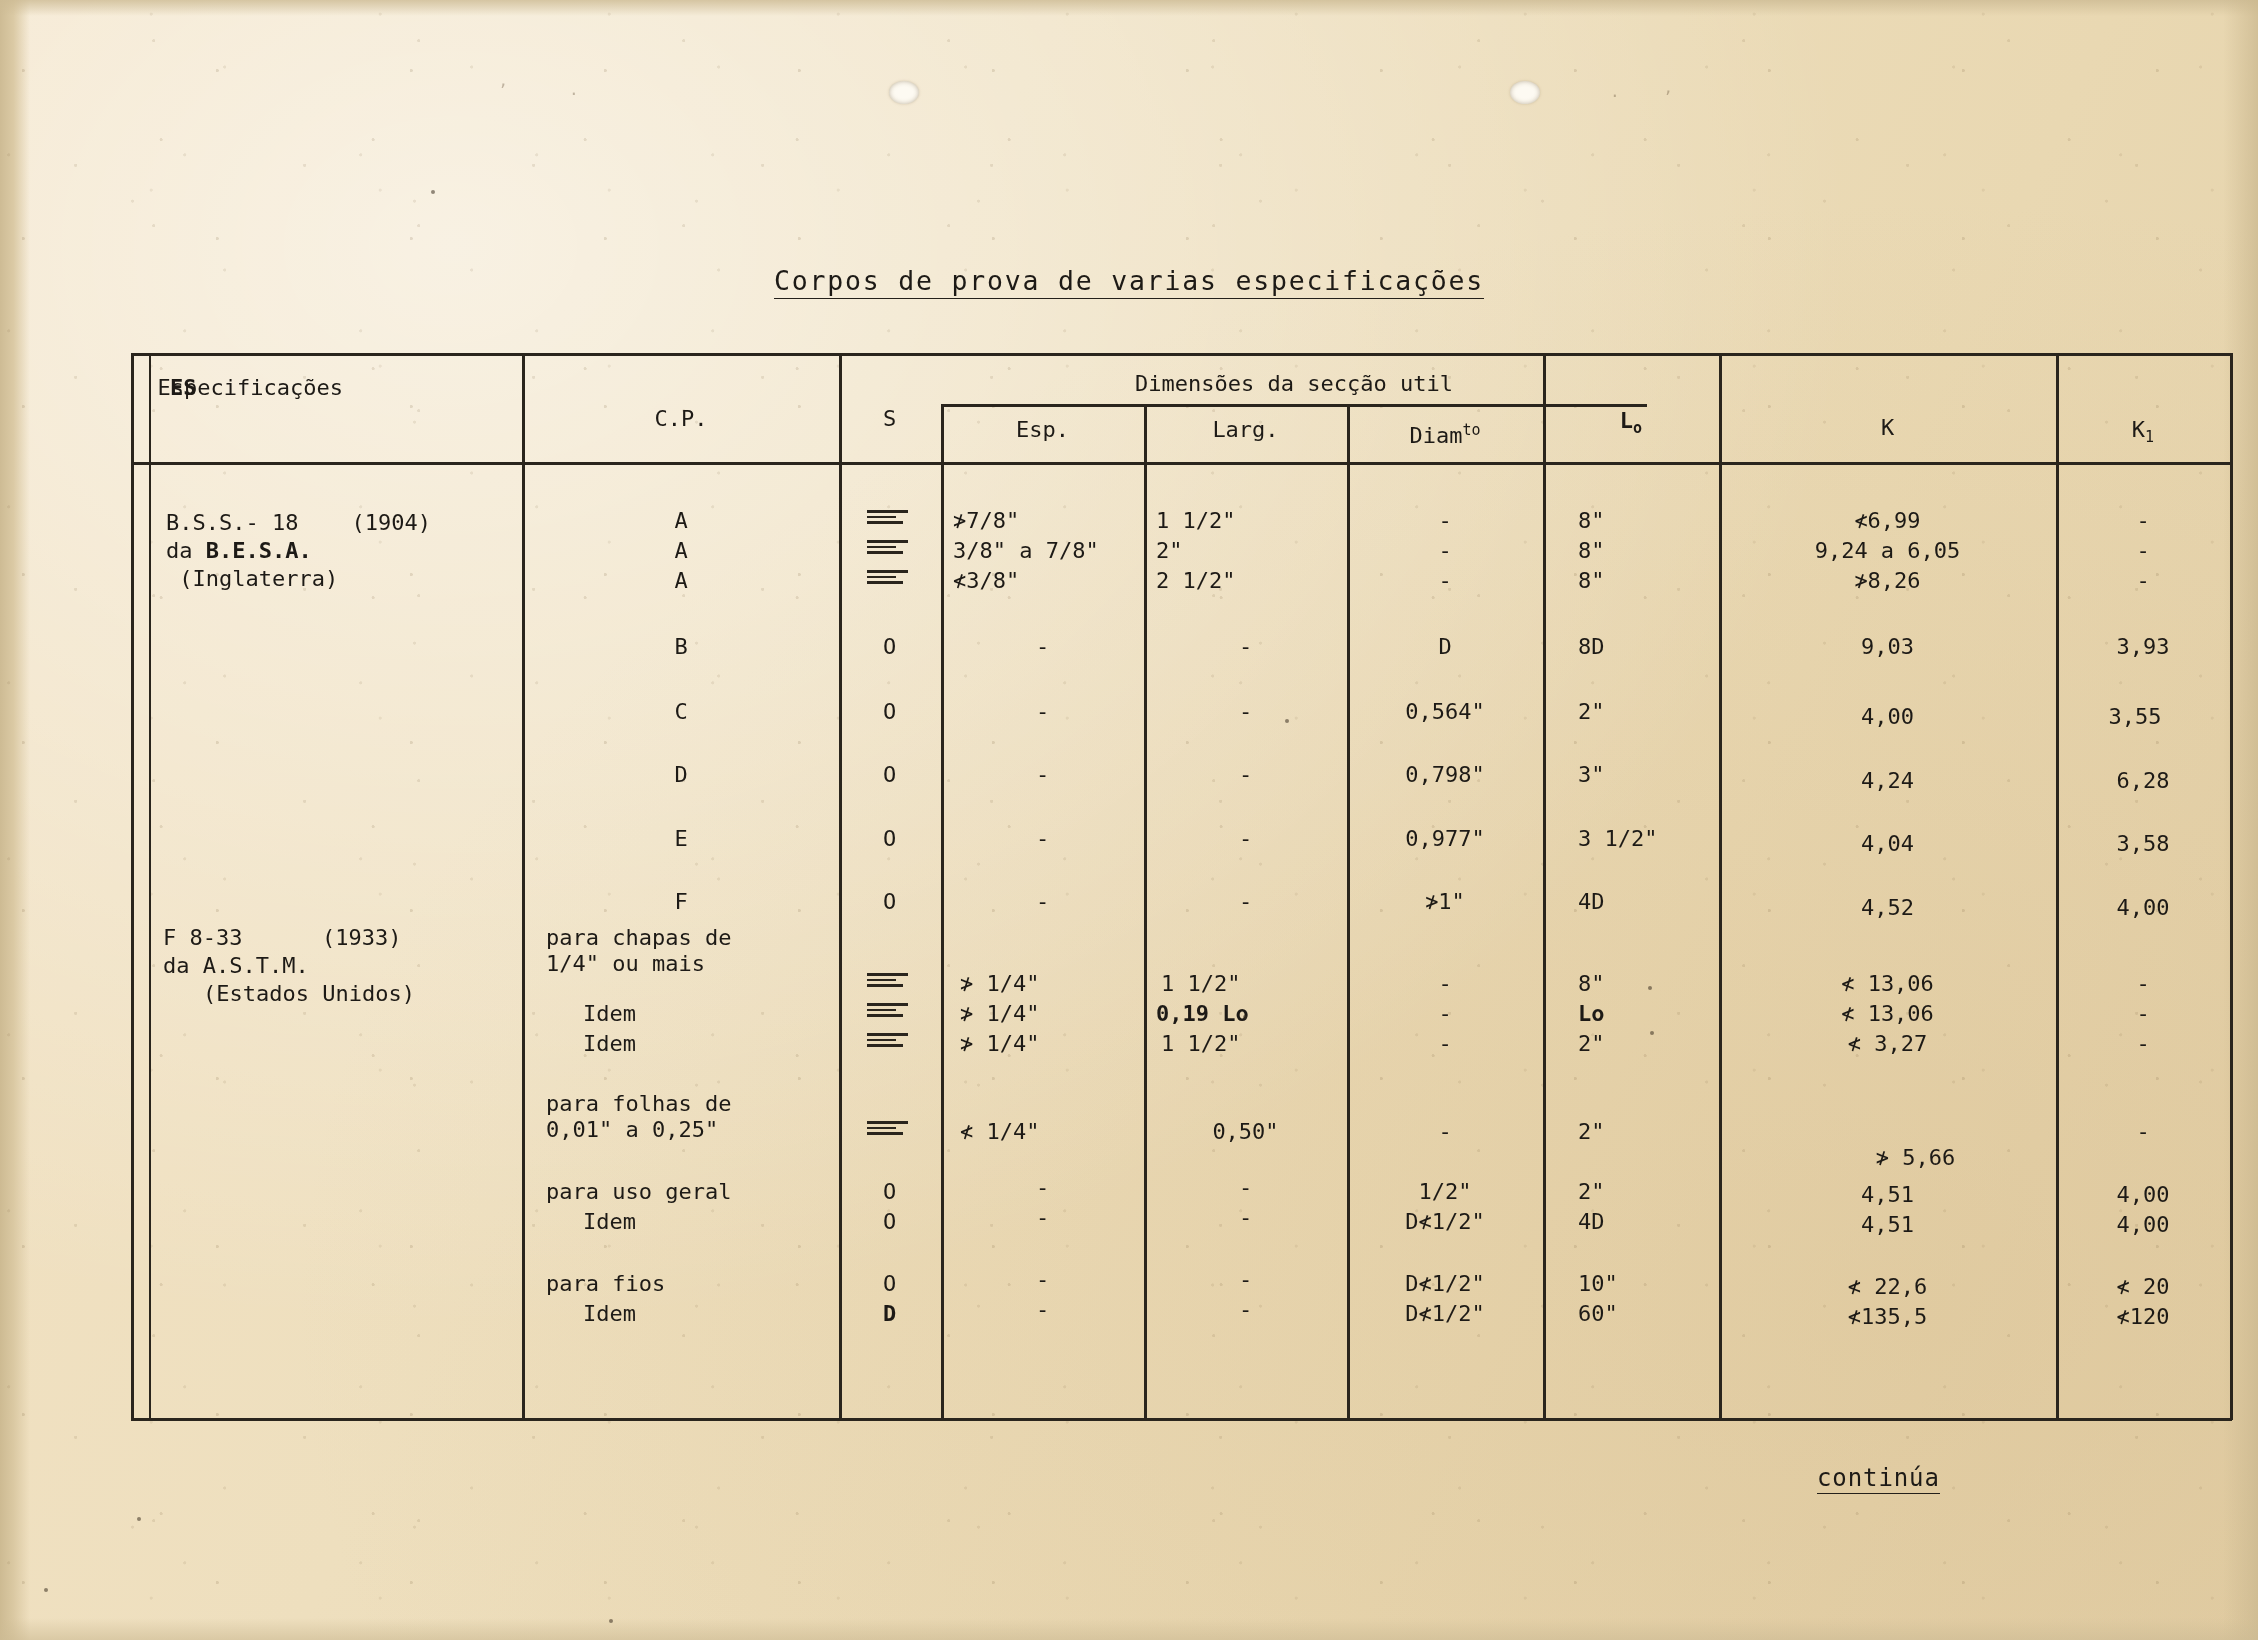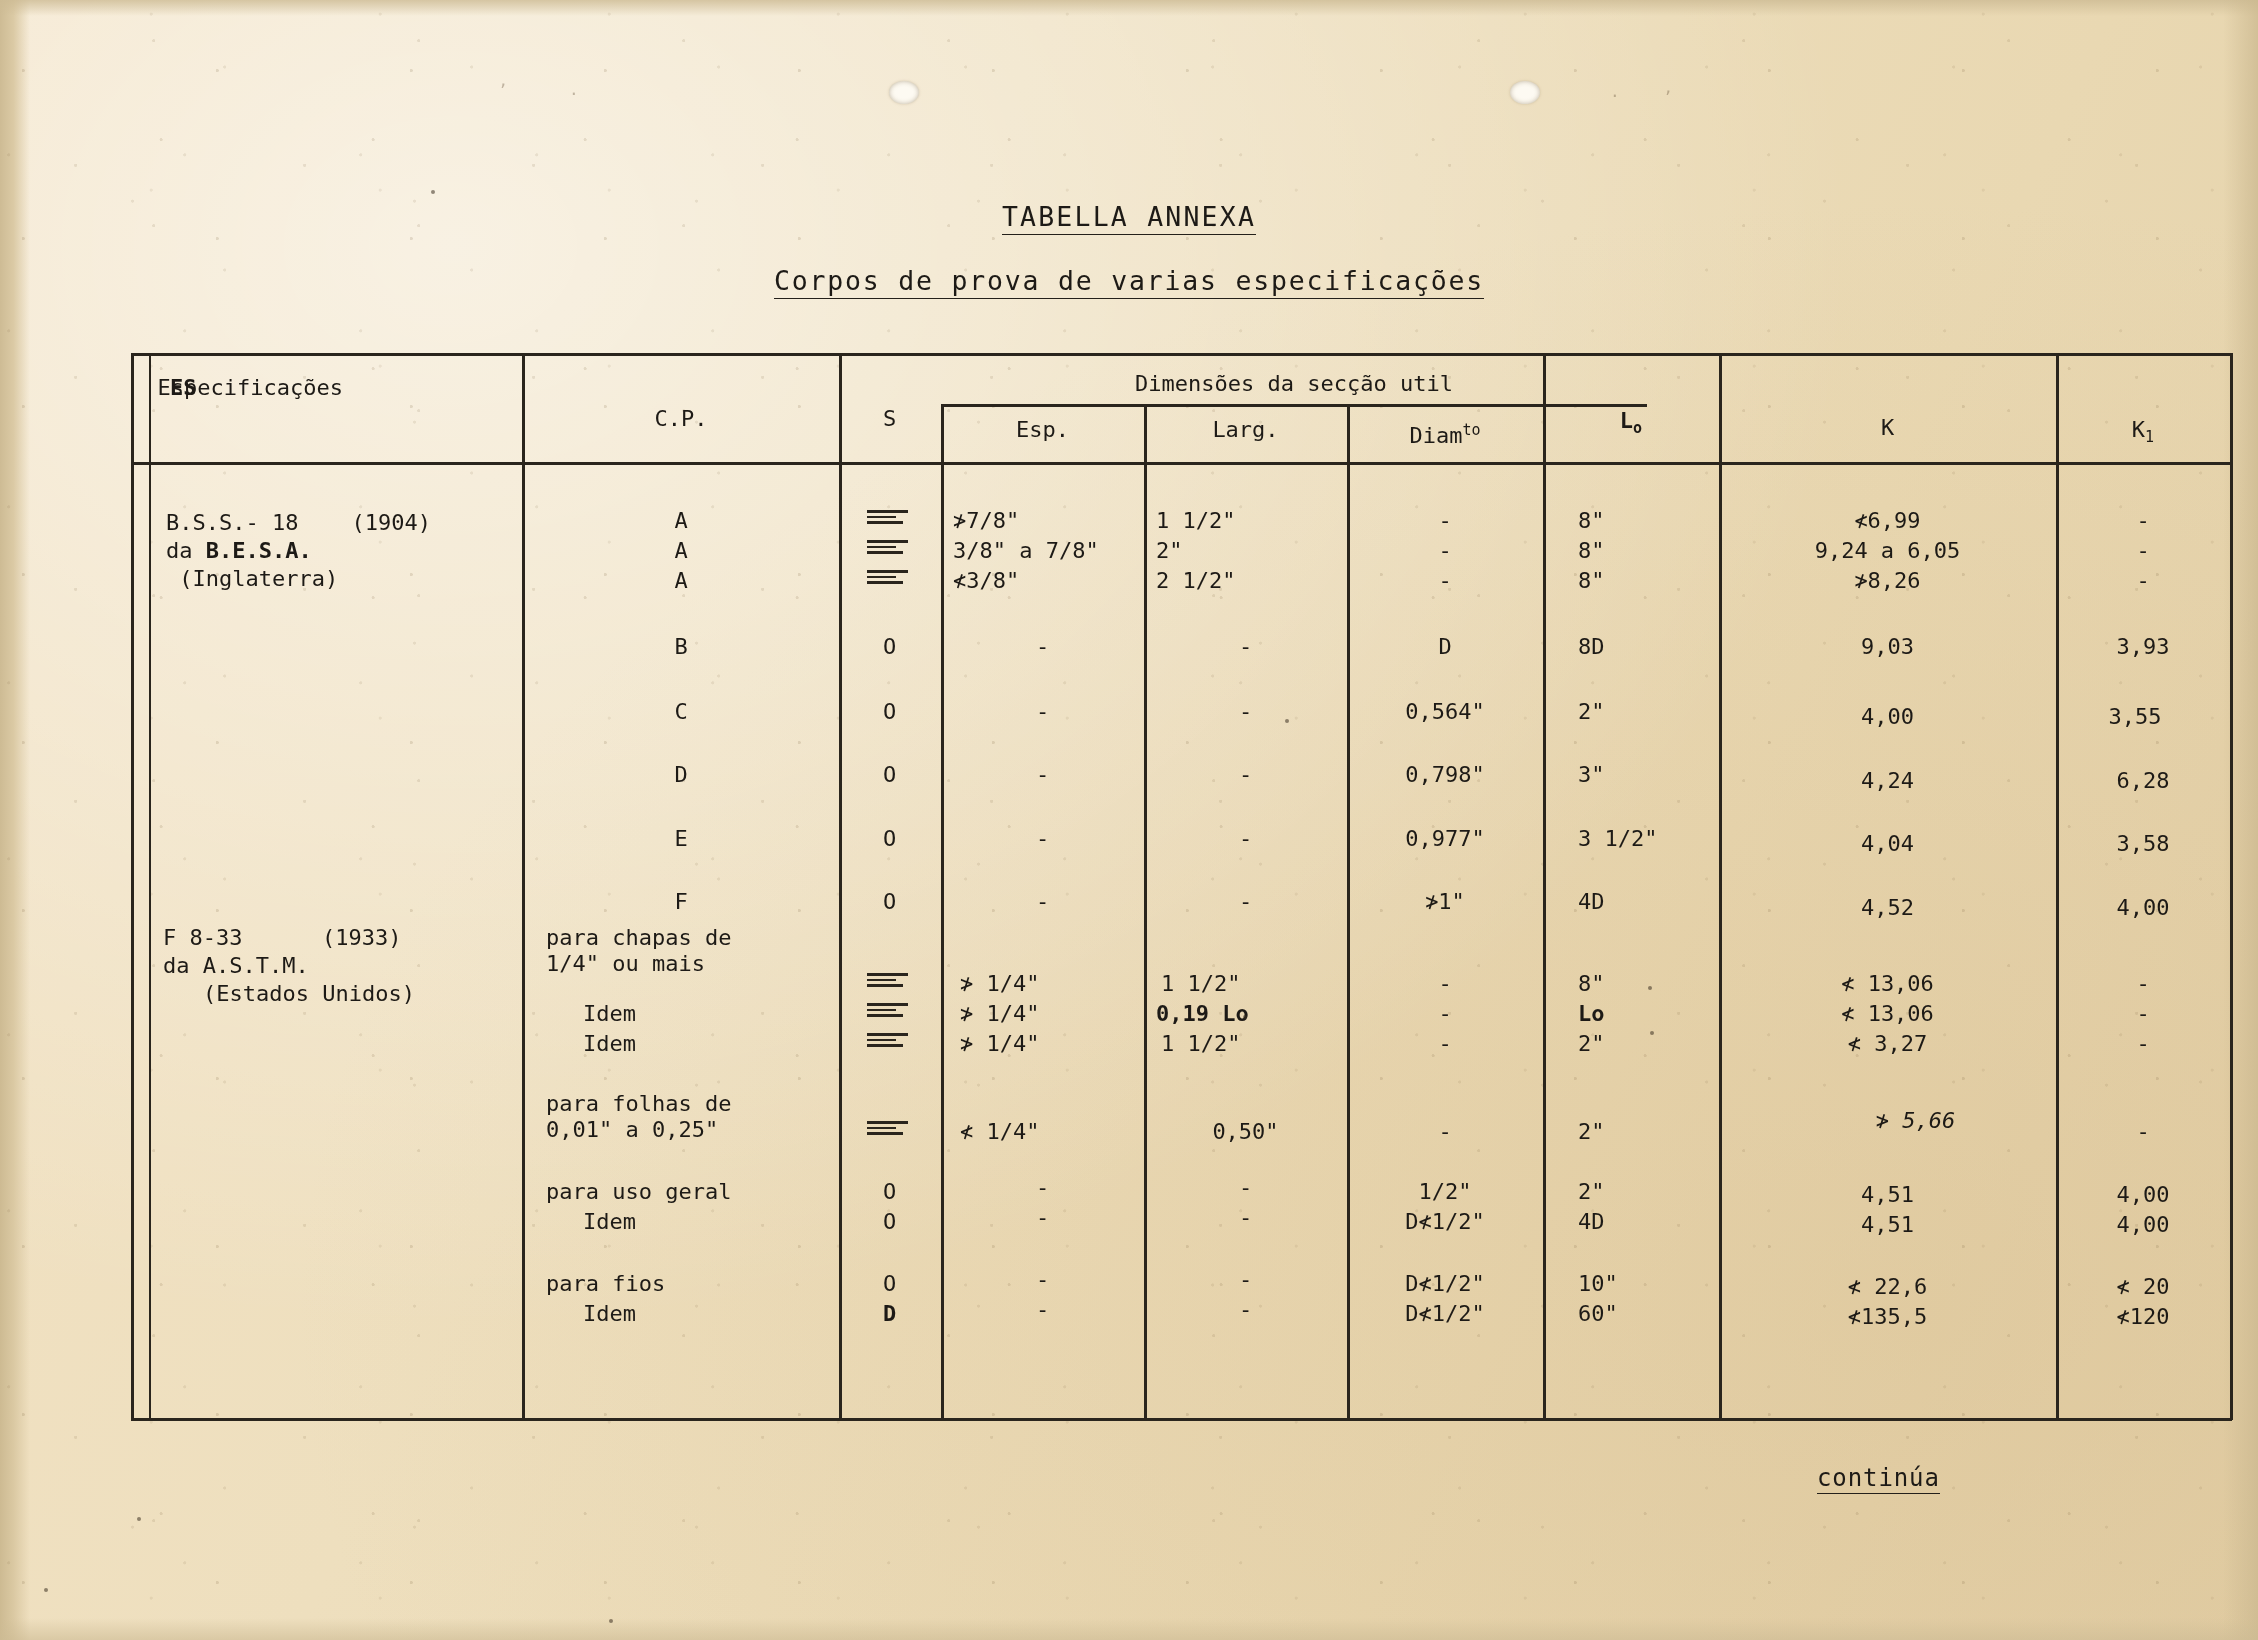--- a/index.html
+++ b/index.html
@@ -191,23 +191,20 @@
   <span class="faint-mark" style="left:1610px; top:86px;">·</span>
   <span class="faint-mark" style="left:1663px; top:88px;">ʼ</span>
   <div class="dot" style="left:431px; top:190px;"></div>
   <div class="dot" style="left:137px; top:1517px;"></div>
   <div class="dot" style="left:44px; top:1588px;"></div>
   <div class="dot" style="left:609px; top:1619px;"></div>
 </div>
 
 <div id="content">
 
-  <div class="title-wrap">
-    <span class="t1">TABELLA ANNEXA</span>
-  </div>
   <div class="subtitle-wrap">
     <span class="t2">Corpos de prova de varias especificações</span>
   </div>
 
   <div id="table-box">
 
     <div class="hline" style="left:0; top:0; width:2101px;"></div>
     <div class="hline" style="left:0; top:1065px; width:2101px;"></div>
     <div class="hline" style="left:0; top:109px; width:2101px;"></div>
     <div class="hline" style="left:810px; top:51px; width:706px;"></div>
@@ -343,21 +340,21 @@
     <div class="cell c-center" style="left:1588px; top:678px; width:337px;">≮ 3,27</div>
     <div class="cell c-center" style="left:1925px; top:678px; width:174px;">-</div>
 
     <div class="cell" style="left:415px; top:738px;">para folhas de
 0,01" a 0,25"</div>
     <div class="cell c-center" style="left:708px; top:766px; width:101px;"><span class="smudge"><i></i><i></i><i></i></span></div>
     <div class="cell" style="left:829px; top:766px;">≮ 1/4"</div>
     <div class="cell c-center" style="left:1013px; top:766px; width:203px;">0,50"</div>
     <div class="cell c-center" style="left:1216px; top:766px; width:196px;">-</div>
     <div class="cell" style="left:1447px; top:766px;">2"</div>
-    <div class="cell c-center" style="left:1588px; top:755px; width:393px;font-style:italic;">≯ 5,66</div>
+    <div class="cell c-center" style="left:1588px; top:792px; width:393px;">≯ 5,66</div>
     <div class="cell c-center" style="left:1925px; top:766px; width:174px;">-</div>
 
     <div class="cell" style="left:415px; top:826px;">para uso geral</div>
     <div class="cell c-center" style="left:708px; top:826px; width:101px;">O</div>
     <div class="cell c-center" style="left:810px; top:822px; width:203px;">-</div>
     <div class="cell c-center" style="left:1013px; top:822px; width:203px;">-</div>
     <div class="cell c-center" style="left:1216px; top:826px; width:196px;">1/2"</div>
     <div class="cell" style="left:1447px; top:826px;">2"</div>
     <div class="cell c-center" style="left:1588px; top:829px; width:337px;">4,51</div>
     <div class="cell c-center" style="left:1925px; top:829px; width:174px;">4,00</div>

